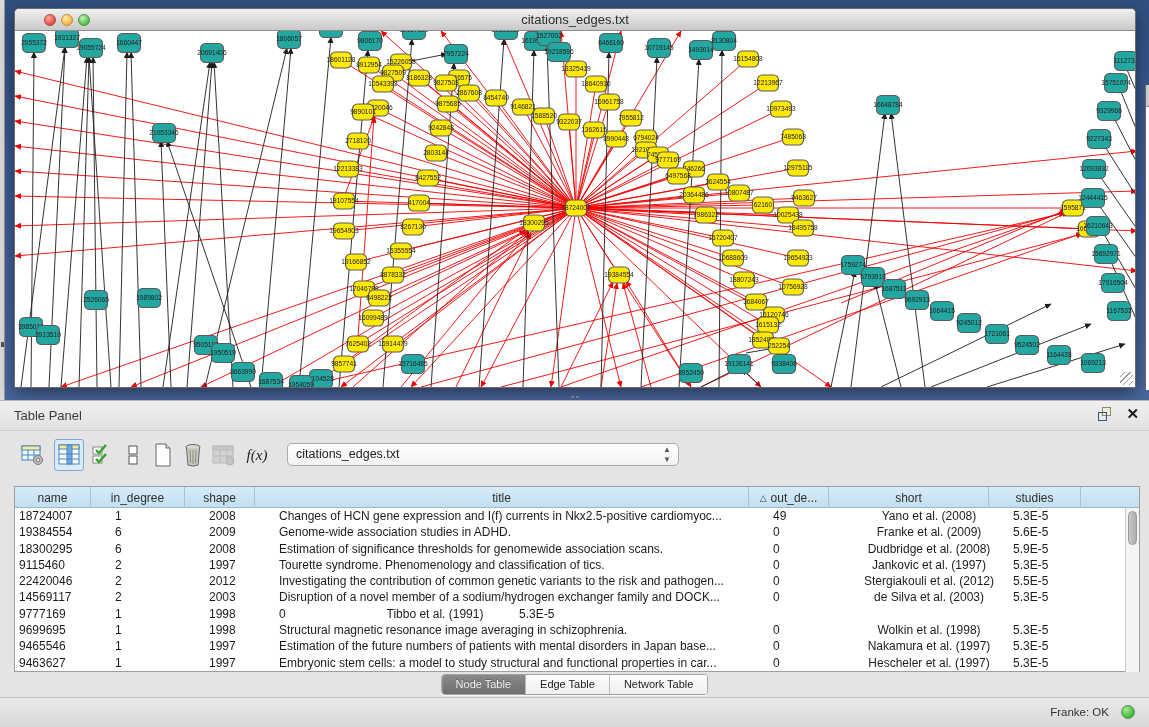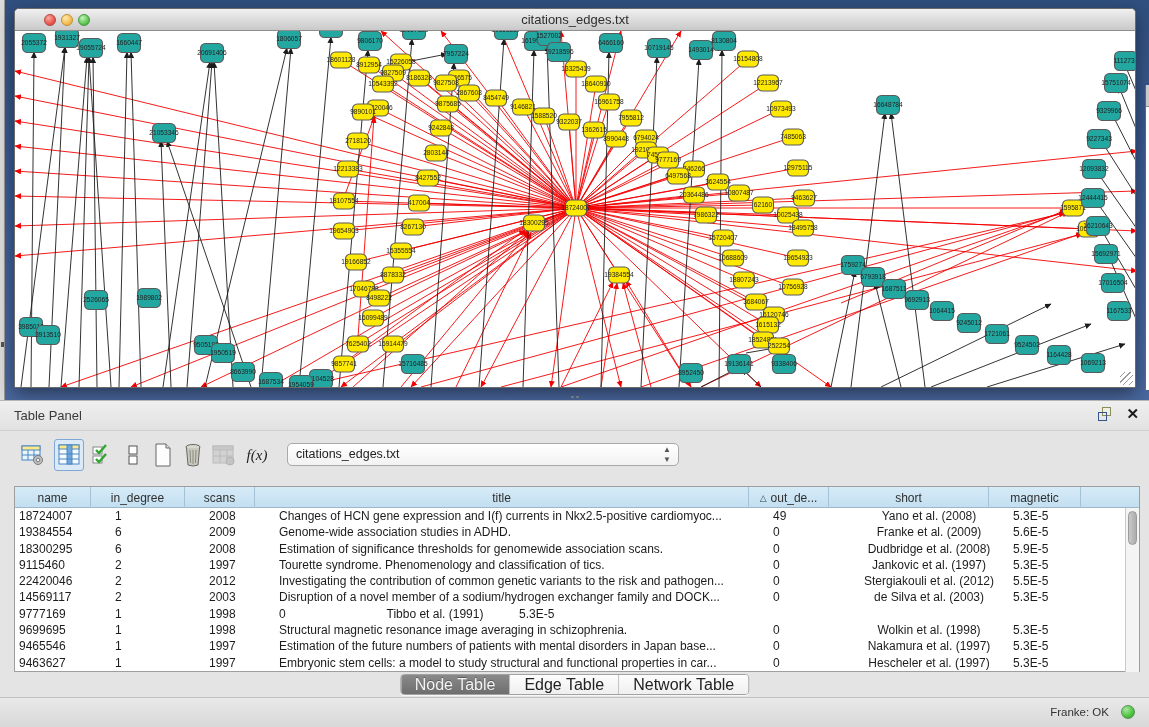--- a/index.html
+++ b/index.html
@@ -59,21 +59,21 @@
     display:flex;align-items:center;justify-content:center;overflow:hidden;white-space:nowrap;cursor:pointer;}
   .th .sort{font-size:9px;margin-right:4px;color:#345;}
   .tbody{position:relative;}
   .tr{display:flex;height:16.3px;cursor:default;}
   .td{font-size:12px;color:#1C1C1C;line-height:16.3px;white-space:nowrap;overflow:hidden;padding:0 4px;}
   .vscroll{position:absolute;right:0;top:21px;width:14px;height:164px;background:#F4F4F4;border-left:1px solid #C9C9C9;}
   .vthumb{position:absolute;left:2px;top:3px;width:9px;height:34px;background:linear-gradient(90deg,#C9C9C9,#ADADAD);border-radius:5px;border:1px solid #9A9A9A;}
 
   .tabs{position:absolute;left:50%;transform:translateX(-50%);top:273px;display:flex;height:21px;
     border:1px solid #A2A2A2;border-radius:4px;overflow:hidden;background:#FBFBFB;box-shadow:0 1px 0 rgba(255,255,255,.7);}
-  .tab{padding:0 14px;font-size:16px;line-height:19px;color:#222;background:linear-gradient(180deg,#FDFDFD,#EFEFEF);
+  .tab{padding:0 14px;font-size:11px;line-height:19px;color:#222;background:linear-gradient(180deg,#FDFDFD,#EFEFEF);
     border-right:1px solid #B5B5B5;cursor:pointer;}
   .tab:last-child{border-right:none;}
   .tab.selected{background:linear-gradient(180deg,#8A8A8A,#6E6E6E);color:#F3F3F3;text-shadow:0 -1px 0 rgba(0,0,0,.3);}
 
   
   .status-bar{position:absolute;left:0;top:697px;width:1149px;height:30px;background:linear-gradient(180deg,#E9E9E9,#D8D8D8);border-top:1px solid #C0C0C0;}
   .mem{position:absolute;right:40px;top:8px;font-size:11.5px;color:#333;}
   .mem-dot{position:absolute;right:14px;top:7px;width:14px;height:14px;border-radius:50%;
     background:radial-gradient(circle at 35% 30%,#A8E89E,#4CC23F 60%,#2F9A27);border:1px solid #5A915A;cursor:pointer;}
 
@@ -882,34 +882,34 @@
 
     <div class="tbl-wrap">
       <div class="thead" id="thead">
           <div class="th" style="width: 76px;">
             <span>name</span>
           </div>
           <div class="th" style="width: 94px;">
             <span>in_degree</span>
           </div>
           <div class="th" style="width: 70px;">
-            <span>scans</span>
+            <span>shape</span>
           </div>
           <div class="th" style="width: 494px;">
             <span>title</span>
           </div>
           <div class="th" style="width: 80px;">
             <span class="sort">△</span>
             <span>out_de...</span>
           </div>
           <div class="th" style="width: 160px;">
             <span>short</span>
           </div>
           <div class="th" style="width: 92px;">
-            <span>magnetic</span>
+            <span>studies</span>
           </div>
         </div>
       <div class="tbody" id="tbody">
           <div class="tr">
             <div class="td" style="width: 96px; text-align: left;">18724007</div>
             <div class="td" style="width: 94px; text-align: left;">1</div>
             <div class="td" style="width: 70px; text-align: left;">2008</div>
             <div class="td" style="width: 494px; text-align: left;">Changes of HCN gene expression and I(f) currents in Nkx2.5-positive cardiomyoc...</div>
             <div class="td" style="width: 80px; text-align: left;">49</div>
             <div class="td" style="width: 160px; text-align: center;">Yano et al. (2008)</div>

